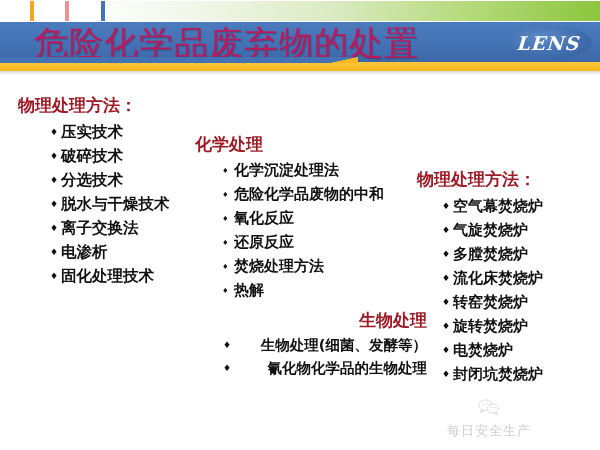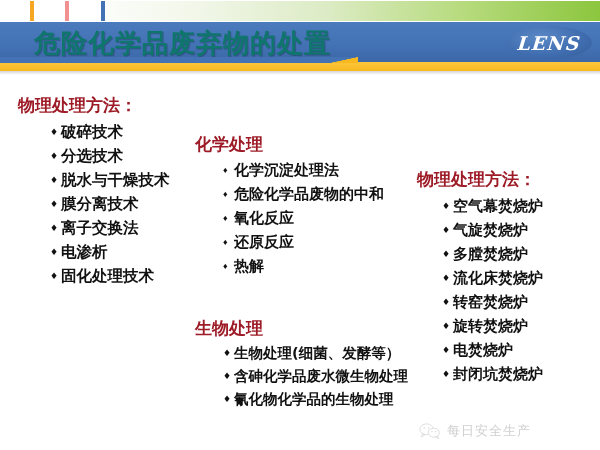--- a/index.html
+++ b/index.html
@@ -40,23 +40,23 @@
   
   .titlebar {
     position: absolute;
     left: 0; top: 22px;
     width: 600px; height: 41px;
     background: linear-gradient(to bottom, #4c7bbd 0%, #4372b5 55%, #3c67a6 100%);
   }
   .title-text {
     position: absolute;
     left: 34px; top: 26px;
-    font-size: 26px;
-    font-weight: bold;
-    color: #0f766e;
+    font-size: 34px;
+    font-weight: normal;
+    color: #be185d;
     letter-spacing: 1px;
     line-height: 34px;
     text-shadow: 1px 1px 1px rgba(0,0,0,.25);
     white-space: nowrap;
   }
 
   
   .lens-logo {
     position: absolute;
     right: 8px; top: 26px;
@@ -134,39 +134,40 @@
   #col-physical-left .bullet-list { margin-left: 32px; }
   #col-physical-left .bullet-list li { font-size: 15.5px; line-height: 24px; }
 
   
   #col-chemical { left: 195px; top: 62px; width: 225px; font-family: Liberation Serif, serif; }
   #col-chemical .col-heading { font-size: 17px; margin-bottom: 2px; }
   #col-chemical .bullet-list { margin-left: 28px; }
   #col-chemical .bullet-list li { font-size: 15px; line-height: 24px; white-space: nowrap; }
 
   
-  #col-biological { left: 195px; top: 246px; width: 232px; }
+  #col-biological { left: 195px; top: 238px; width: 232px; text-align: right; }
   #col-biological .col-heading { font-size: 17px; margin-bottom: 2px; }
   #col-biological .bullet-list { margin-left: 28px; }
   #col-biological .bullet-list li { font-size: 14.5px; line-height: 23px; }
 
   
   #col-physical-right { left: 417px; top: 97px; width: 185px; }
   #col-physical-right .col-heading { font-size: 17px; margin-bottom: 3px; }
   #col-physical-right .bullet-list { margin-left: 25px; }
   #col-physical-right .bullet-list li { font-size: 15px; line-height: 24px; white-space: nowrap; }
 
   
   .watermark {
     position: absolute;
     right: 14px; bottom: 10px;
     display: flex;
     align-items: center;
     gap: 6px;
     opacity: .55;
+    flex-direction: column;
   }
   .watermark .wechat-icon { width: 22px; height: 18px; display: block; }
   .watermark .wm-text {
     font-size: 13px;
     color: #a8a8a8;
     letter-spacing: 1px;
     white-space: nowrap;
   }
 </style>
 </head>
@@ -189,46 +190,46 @@
 <div class="yellowband"></div>
 <div class="yellow-notch"></div>
 <div class="yellow-wedge"></div>
 <div class="band-shadow"></div>
 
 <div class="content">
 
   <div class="col" id="col-physical-left">
     <div class="col-heading">物理处理方法：</div>
     <ul class="bullet-list">
+      <li>压实技术</li>
       <li>破碎技术</li>
       <li>分选技术</li>
       <li>脱水与干燥技术</li>
-      <li>膜分离技术</li>
       <li>离子交换法</li>
       <li>电渗析</li>
       <li>固化处理技术</li>
     </ul>
   </div>
 
   <div class="col" id="col-chemical">
     <div class="col-heading">化学处理</div>
     <ul class="bullet-list">
       <li>化学沉淀处理法</li>
       <li>危险化学品废物的中和</li>
       <li>氧化反应</li>
       <li>还原反应</li>
+      <li>焚烧处理方法</li>
       <li>热解</li>
     </ul>
   </div>
 
   <div class="col" id="col-biological">
     <div class="col-heading">生物处理</div>
     <ul class="bullet-list">
       <li>生物处理(细菌、发酵等）</li>
-      <li>含砷化学品废水微生物处理</li>
       <li>氰化物化学品的生物处理</li>
     </ul>
   </div>
 
   <div class="col" id="col-physical-right">
     <div class="col-heading">物理处理方法：</div>
     <ul class="bullet-list">
       <li>空气幕焚烧炉</li>
       <li>气旋焚烧炉</li>
       <li>多膛焚烧炉</li>

